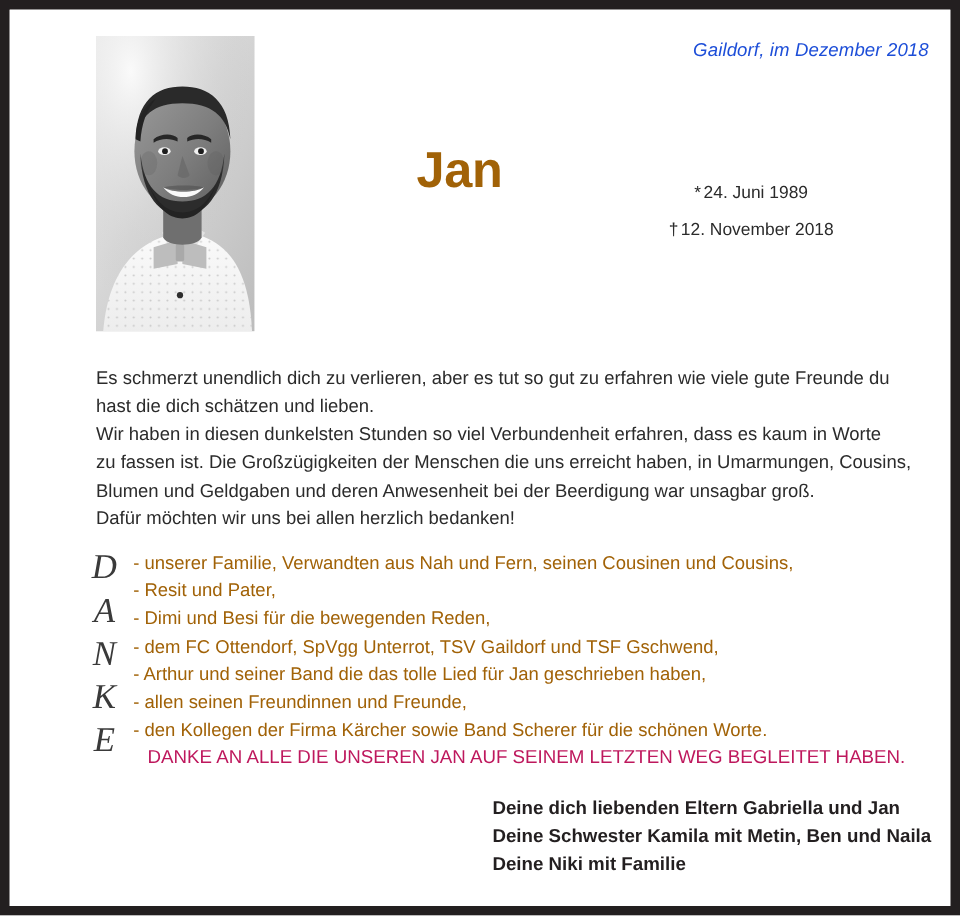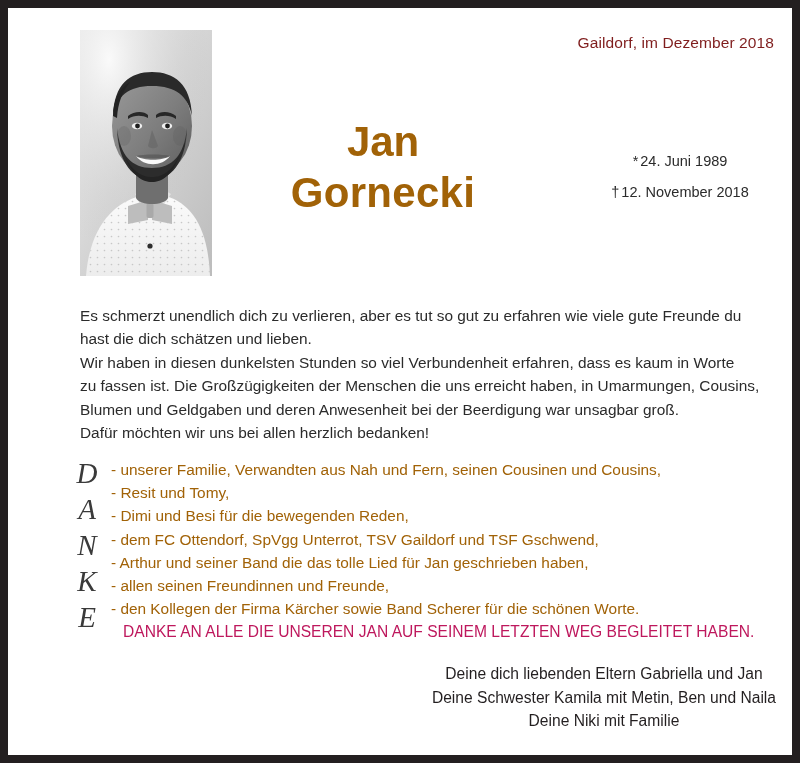--- a/index.html
+++ b/index.html
@@ -29,23 +29,24 @@
     height: 100%;
     background: #ffffff;
   }
 
   
   .place-date {
     position: absolute;
     top: 26px;
     right: 18px;
     font-size: 15.5px;
-    color: #7f1d1d;
+    color: #1d4ed8;
     letter-spacing: 0.1px;
     white-space: nowrap;
+    font-style: italic;
   }
 
   
   .portrait {
     position: absolute;
     left: 72px;
     top: 22px;
     width: 132px;
     height: 246px;
     overflow: hidden;
@@ -66,21 +67,21 @@
     font-size: 42px;
     font-weight: 700;
     color: #a16207;
     line-height: 1.22;
     letter-spacing: -0.2px;
   }
   .name-line.second { letter-spacing: 0.3px; }
 
   .dates {
     position: absolute;
-    left: 577px;
+    left: 523px;
     top: 138px;
     width: 190px;
     font-size: 14.5px;
     color: #2b2b2b;
     line-height: 2.15;
     text-align: center;
   }
   .dates .d-row { white-space: nowrap; }
   .dates .sym { margin-right: 2px; }
 
@@ -139,23 +140,23 @@
     line-height: 24px;
     padding-left: 12px;
     white-space: nowrap;
   }
 
   
   .signature {
     position: absolute;
     right: 16px;
     bottom: 22px;
-    text-align: center;
+    text-align: left;
     font-size: 15.6px;
-    font-weight: 400;
+    font-weight: 700;
     color: #231f20;
     line-height: 1.52;
   }
   .signature div { white-space: nowrap; }
 </style>
 </head>
 <body>
 
 <div class="page">
   <div class="sheet">
@@ -225,21 +226,20 @@
         <path d="M56 126 C64 137 82 137 90 126 C82 131 64 131 56 126 Z" fill="#fafafa"></path>
         <path d="M56 126 C64 129 82 129 90 126 C82 124 64 124 56 126 Z" fill="#4a4a4a" opacity="0.5"></path>
 
         <ellipse cx="44" cy="106" rx="7" ry="10" fill="#5a5a5a" opacity="0.25"></ellipse>
         <ellipse cx="100" cy="106" rx="7" ry="10" fill="#5a5a5a" opacity="0.25"></ellipse>
       </svg>
     </div>
 
     <div class="name-block">
       <div class="name-line first">Jan</div>
-      <div class="name-line second">Gornecki</div>
     </div>
 
     <div class="dates">
       <div class="d-row">
         <span class="sym">*</span><span>24. Juni 1989</span>
       </div>
       <div class="d-row">
         <span class="sym">†</span><span>12. November 2018</span>
       </div>
     </div>
@@ -256,21 +256,21 @@
     <div class="danke">
       <div class="danke-letters">
         <div class="letter">D</div>
         <div class="letter">A</div>
         <div class="letter">N</div>
         <div class="letter">K</div>
         <div class="letter">E</div>
       </div>
       <div class="danke-lines">
         <div class="d-item">- unserer Familie, Verwandten aus Nah und Fern, seinen Cousinen und Cousins,</div>
-        <div class="d-item">- Resit und Tomy,</div>
+        <div class="d-item">- Resit und Pater,</div>
         <div class="d-item">- Dimi und Besi für die bewegenden Reden,</div>
         <div class="d-item">- dem FC Ottendorf, SpVgg Unterrot, TSV Gaildorf und TSF Gschwend,</div>
         <div class="d-item">- Arthur und seiner Band die das tolle Lied für Jan geschrieben haben,</div>
         <div class="d-item">- allen seinen Freundinnen und Freunde,</div>
         <div class="d-item">- den Kollegen der Firma Kärcher sowie Band Scherer für die schönen Worte.</div>
         <div class="d-final">DANKE AN ALLE DIE UNSEREN JAN AUF SEINEM LETZTEN WEG BEGLEITET HABEN.</div>
       </div>
     </div>
 
     <div class="signature">

